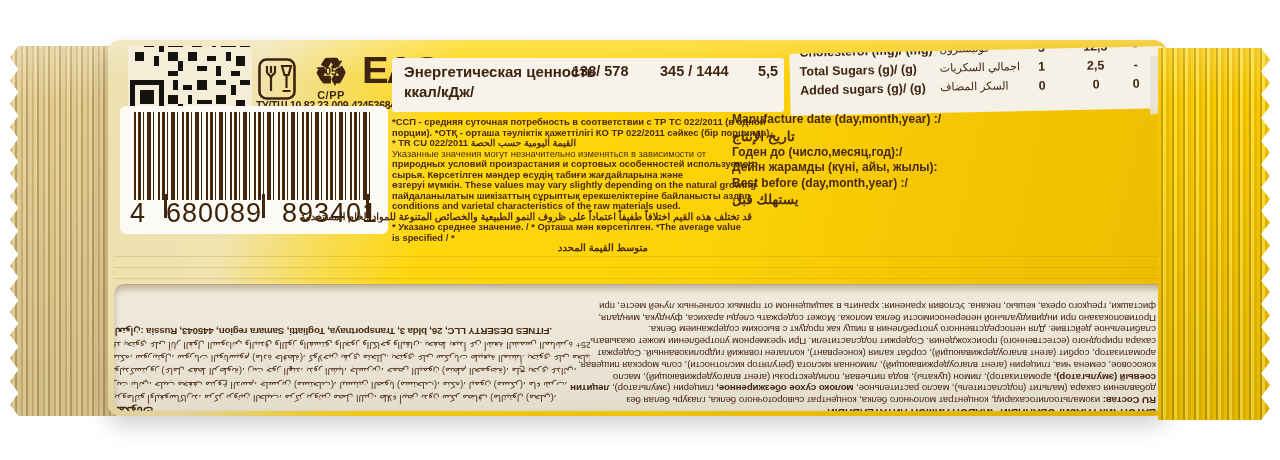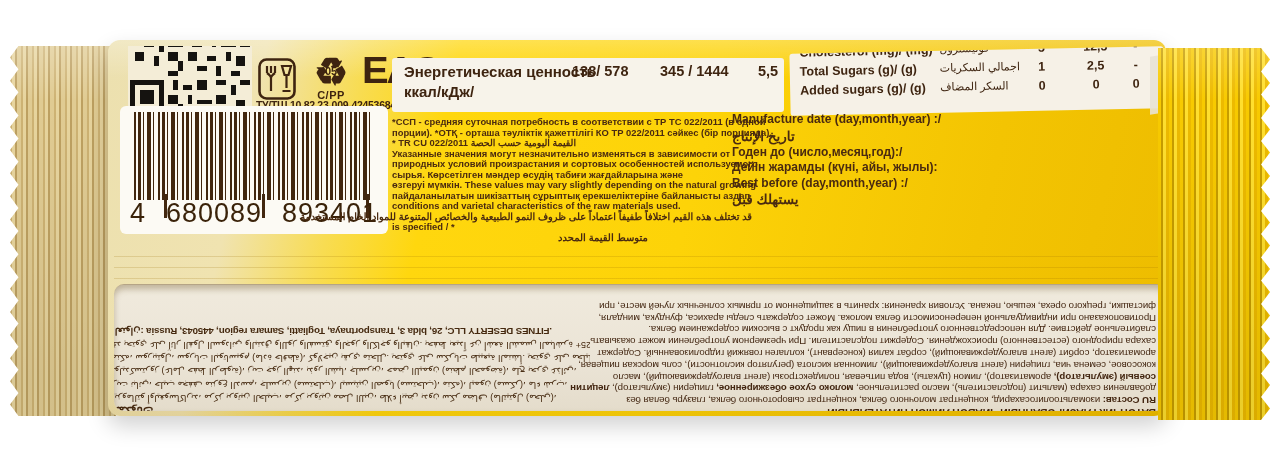--- a/index.html
+++ b/index.html
@@ -209,27 +209,28 @@
       <span class="nutr-v nv0">0</span>
       <span class="nutr-v nv1">0</span>
       <span class="nutr-v nv2">0</span>
     </div>
   </div>
 
 <div class="abs" id="notes-block">
     <div><span>*ССП - средняя суточная потребность в соответствии с ТР ТС 022/2011 (в одной</span></div>
     <div><span>порции). *ОТҚ - орташа тәуліктік қажеттілігі КО ТР 022/2011 сәйкес (бір порцияда).</span></div>
     <div><span>* TR CU 022/2011 القيمة اليومية حسب الحصة</span></div>
-    <div><span></span><span style="font-weight: 700;">Указанные значения могут незначительно изменяться в зависимости от</span></div>
+    <div><span></span><span style="font-weight: 400;">Указанные значения могут незначительно изменяться в зависимости от</span></div>
     <div><span>природных условий произрастания и сортовых особенностей используемого</span></div>
     <div><span>сырья. </span><span style="font-weight: 800;">Көрсетілген мәндер өсудің табиғи жағдайларына және</span></div>
     <div><span>өзгеруі мүмкін. </span><span style="font-weight: 800;"> These values may vary slightly depending on the natural growing</span></div>
     <div><span>пайдаланылатын шикізаттың сұрыптық ерекшеліктеріне байланысты аздап</span></div>
     <div><span>conditions and varietal characteristics of the raw materials used.</span></div>
     <div class="ar"><span>قد تختلف هذه القيم اختلافاً طفيفاً اعتماداً على ظروف النمو الطبيعية والخصائص المتنوعة للمواد الخام المستخدمة</span><span style="font-weight: 800;"></span></div>
+    <div><span></span><span style="font-weight: 800;">* Указано среднее значение. / </span><span>* Орташа мән көрсетілген. </span><span style="font-weight: 800;">*The average value</span></div>
     <div><span>is specified / </span><span style="font-weight: 800;">*</span></div>
     <div class="ar2"><span>متوسط القيمة المحدد</span></div>
   </div>
 
 <div class="abs" id="dates-block">
     <div><span>Manufacture date (day,month,year) :/</span></div>
     <div class="ar"><span>تاريخ الإنتاج</span></div>
     <div><span>Годен до (число,месяц,год):/</span></div>
     <div><span>Дейін жарамды (күні, айы, жылы):</span></div>
     <div><span>Best before (day,month,year) :/</span></div>

